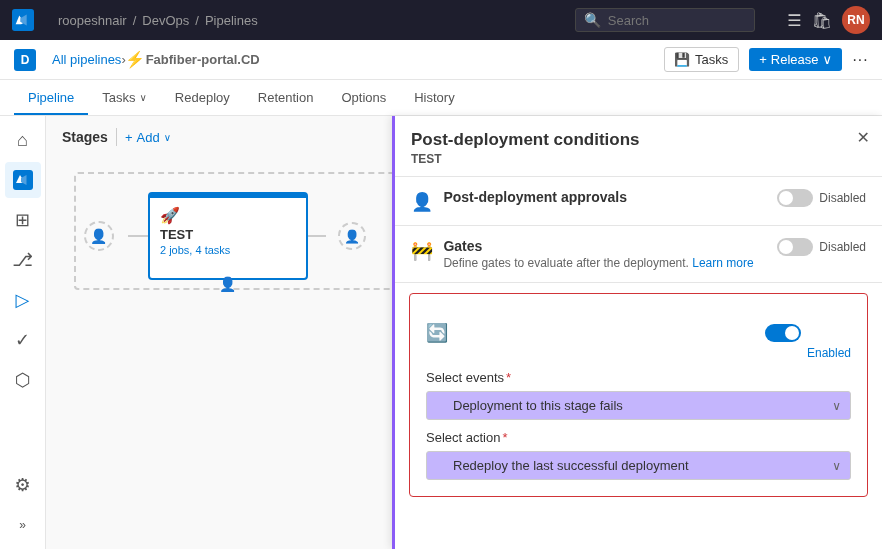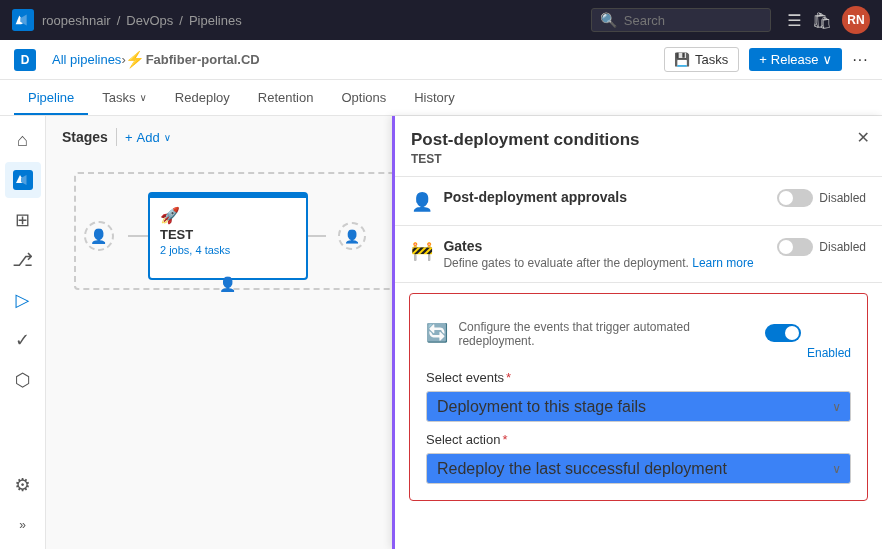--- a/index.html
+++ b/index.html
@@ -5,21 +5,21 @@
     * { box-sizing: border-box; margin: 0; padding: 0; font-family: -apple-system, BlinkMacSystemFont, 'Segoe UI', sans-serif; }
     body { width: 882px; height: 549px; overflow: hidden; background: #fff; }
 
     
     .navbar {
       height: 40px;
       background: #1e1e2d;
       display: flex;
       align-items: center;
       padding: 0 12px;
-      gap: 8px;
+      gap: 24px;
       color: #ccc;
       font-size: 13px;
     }
     .navbar-logo { width: 22px; height: 22px; }
     .navbar-breadcrumb { display: flex; align-items: center; gap: 6px; color: #ccc; font-size: 13px; }
     .navbar-breadcrumb span { color: #999; }
     .navbar-search {
       margin-left: auto;
       display: flex;
       align-items: center;
@@ -320,24 +320,24 @@
     .redeploy-chevron { font-size: 12px; color: #555; }
     .redeploy-desc { font-size: 12px; color: #666; margin-top: 2px; }
     .select-wrapper {
       position: relative;
       margin-top: 6px;
     }
     .select-wrapper select {
       width: 100%;
       border: 1px solid #ccc;
       border-radius: 3px;
-      padding: 6px 30px 6px 10px;
-      font-size: 16px;
+      padding: 6px 30px 6px 26px;
+      font-size: 13px;
       color: #333;
-      background: #3b82f6;
+      background: #c4b5fd;
       appearance: none;
       cursor: pointer;
     }
     .select-caret {
       position: absolute;
       right: 10px; top: 50%;
       transform: translateY(-50%);
       color: #666; font-size: 12px;
       pointer-events: none;
     }
@@ -520,21 +520,20 @@
           </div>
           <span class="toggle-label">Disabled</span>
         </div>
       </div>
     </div>
 
     <div class="panel-section-redeploy">
       <div class="redeploy-header">
         <span class="redeploy-icon">🔄</span>
         <div class="redeploy-title-area">
-          <div class="redeploy-desc">Configure the events that trigger automated redeployment.</div>
         </div>
         <div class="toggle-area">
           <div class="toggle on">
             <div class="toggle-knob"></div>
           </div>
           <span class="toggle-label" style="color:#0078d4;margin-top:40px;">Enabled</span>
         </div>
       </div>
 
       <div>

